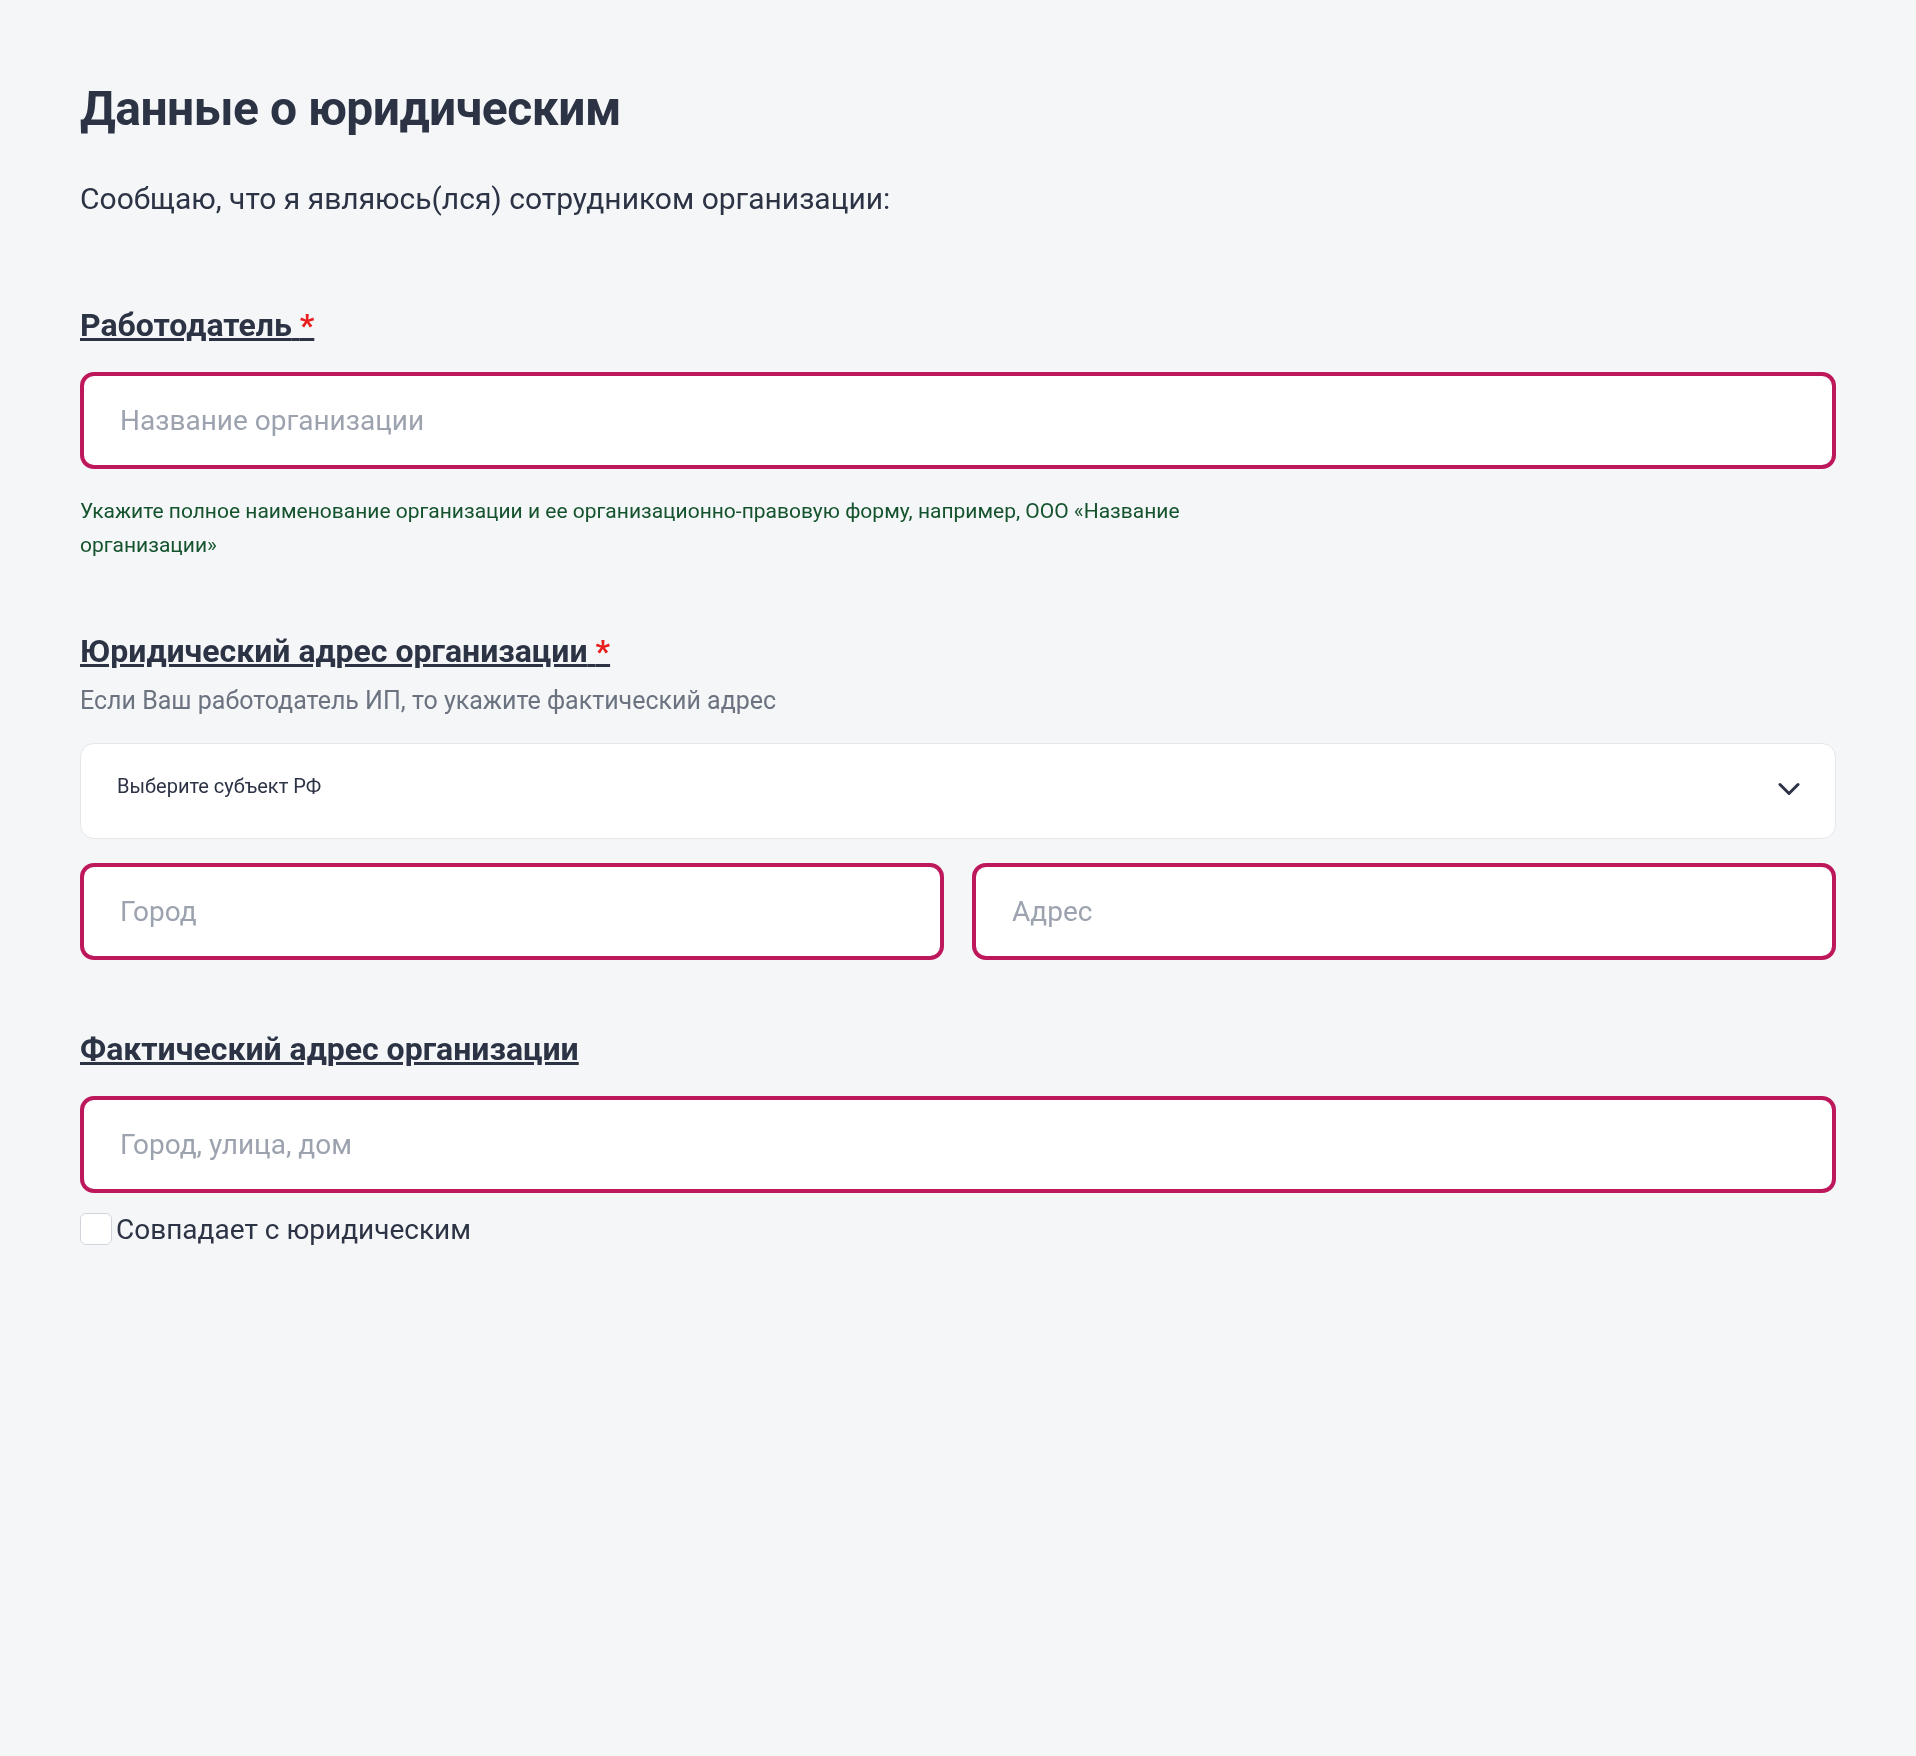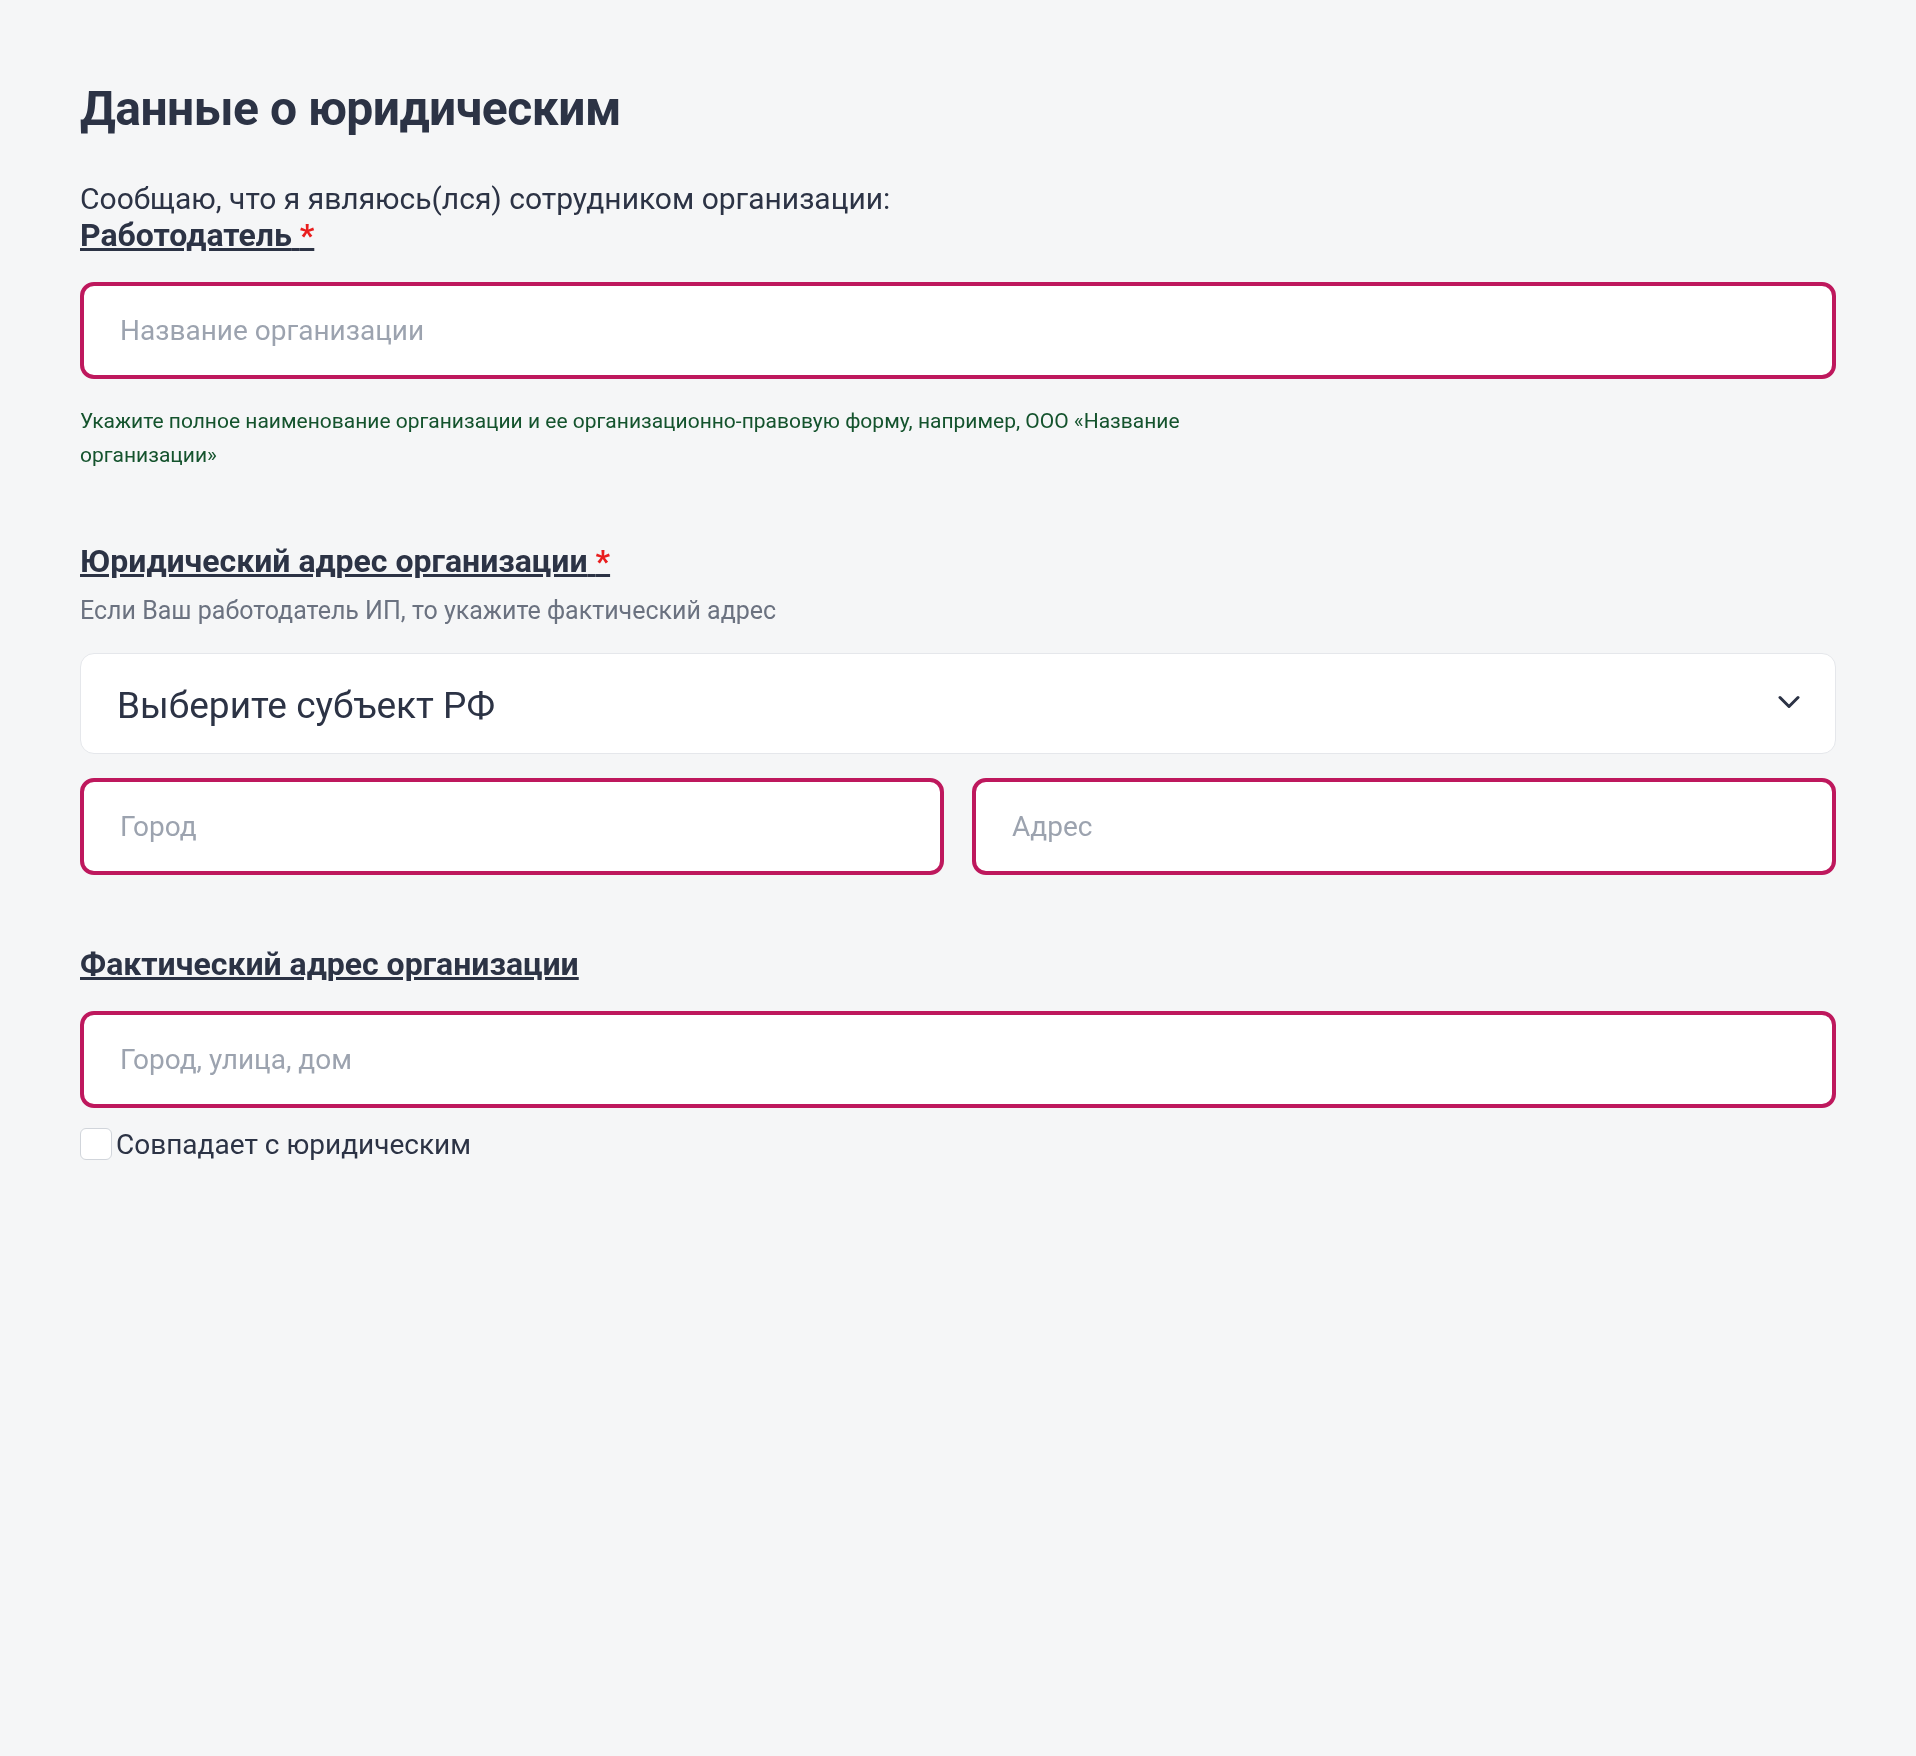--- a/index.html
+++ b/index.html
@@ -19,20 +19,21 @@
     h1.page-title {
       font-size: 48px;
       font-weight: 700;
       color: #2c3345;
       margin-bottom: 44px;
       letter-spacing: -0.5px;
     }
     .intro-text {
       font-size: 30px;
       color: #2c3345;
+      margin-bottom: 90px;
       font-weight: 400;
     }
     .field-group {
       margin-bottom: 70px;
     }
     .field-label {
       font-size: 32px;
       font-weight: 700;
       color: #2c3345;
       margin-bottom: 28px;
@@ -72,22 +73,22 @@
       font-weight: 400;
       max-width: 1100px;
     }
     .select-wrapper {
       position: relative;
       width: 100%;
       margin-bottom: 24px;
     }
     .select-field {
       width: 100%;
-      padding: 30px 60px 26px 36px;
-      font-size: 37px;
+      padding: 30px 60px 40px 36px;
+      font-size: 20px;
       border: 1px solid #e5e7eb;
       border-radius: 14px;
       background: #fff;
       color: #2c3345;
       outline: none;
       appearance: none;
       -webkit-appearance: none;
       cursor: pointer;
       font-family: inherit;
     }

